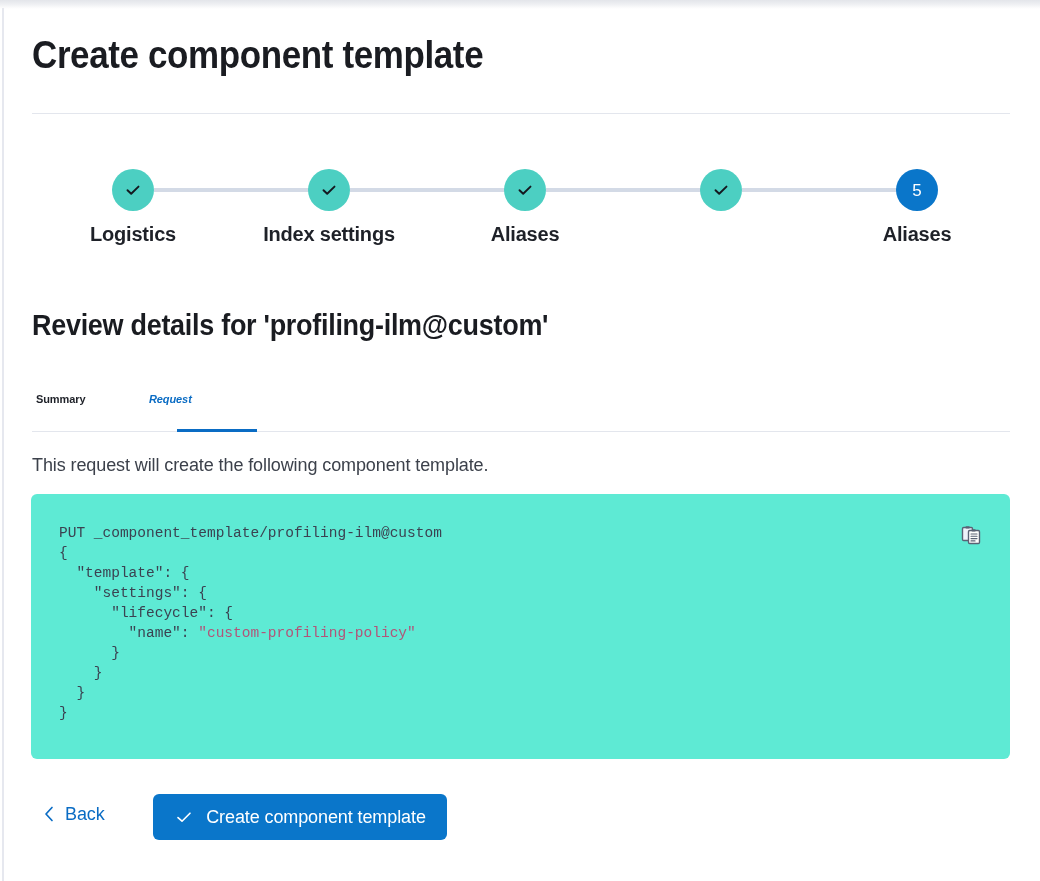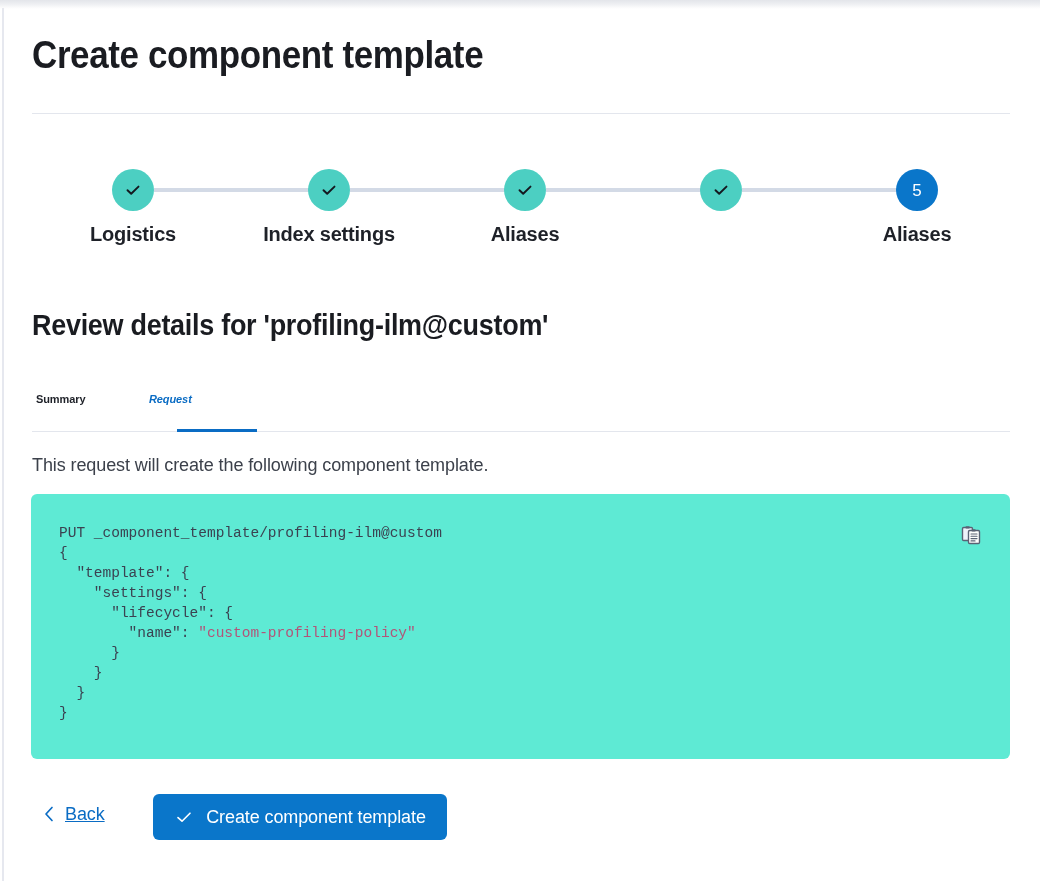--- a/index.html
+++ b/index.html
@@ -240,21 +240,20 @@
     align-items: center;
     gap: 9px;
     background: none;
     border: none;
     color: #0a6cc4;
     font-size: 18px;
     letter-spacing: -0.1px;
     cursor: pointer;
     padding: 0;
     font-family: "Liberation Sans", sans-serif;
-    text-decoration: underline;
   }
   .primary-btn {
     position: absolute;
     left: 121px;
     top: 8px;
     width: 294px;
     height: 46px;
     display: flex;
     align-items: center;
     justify-content: center;

